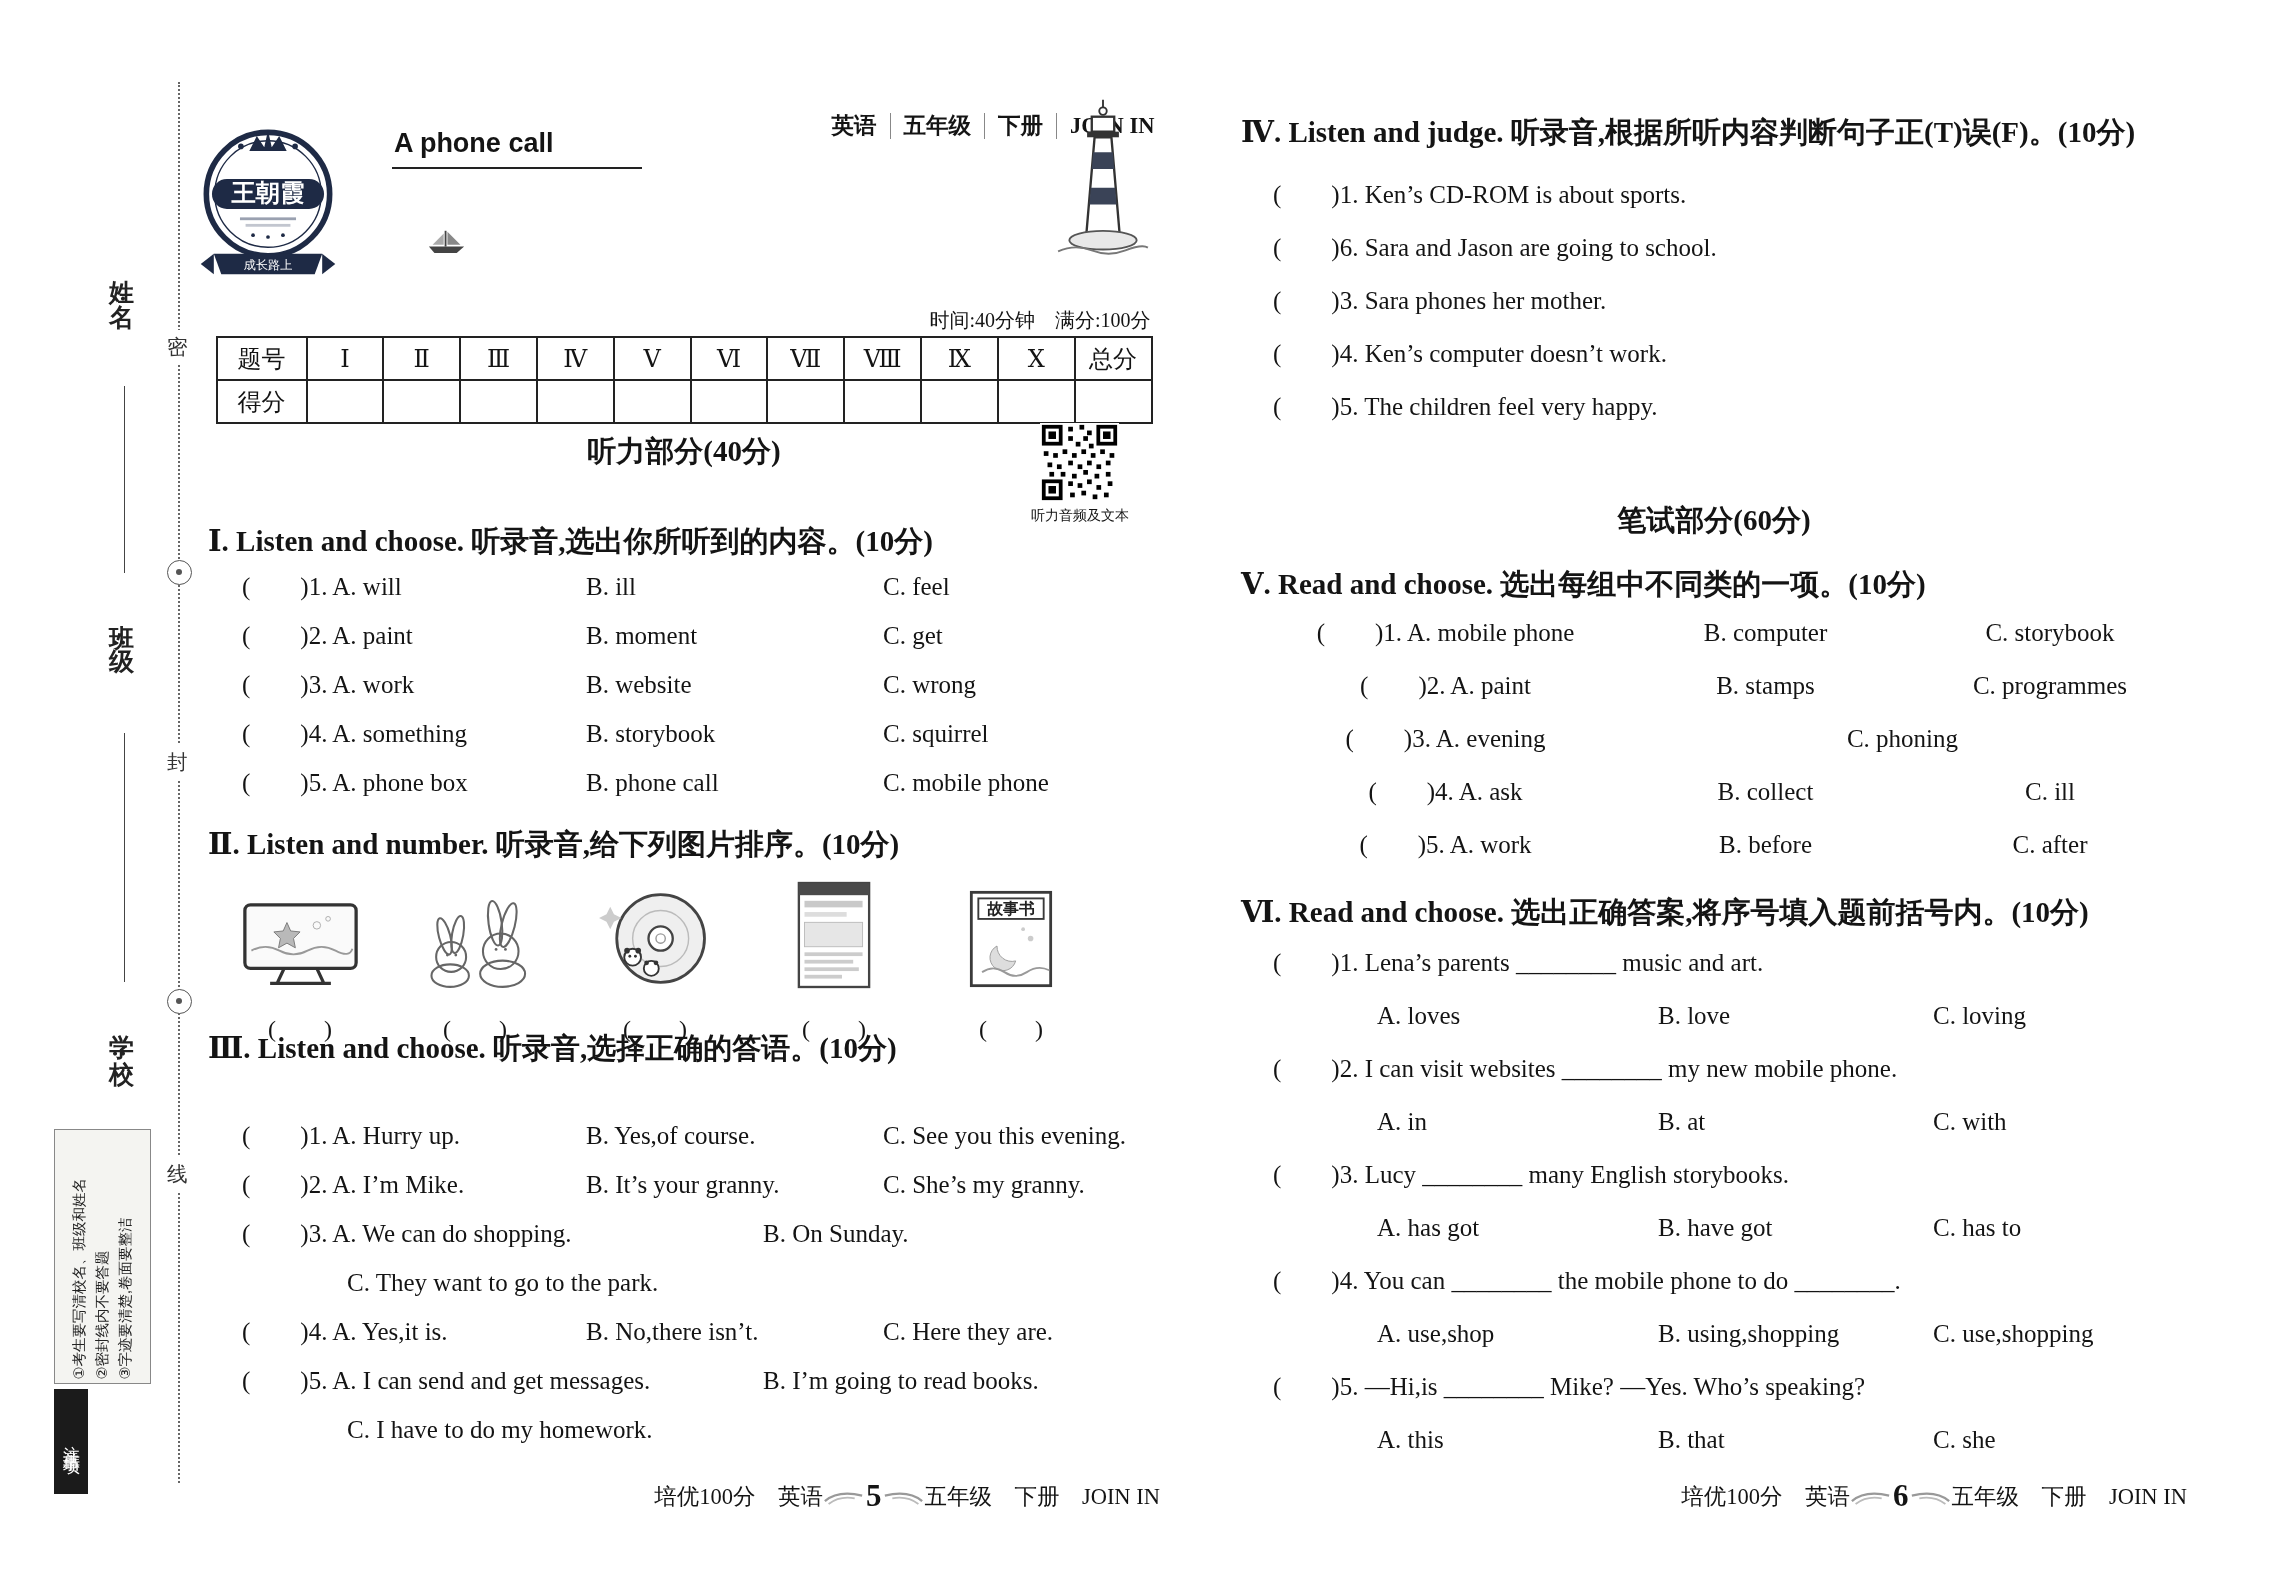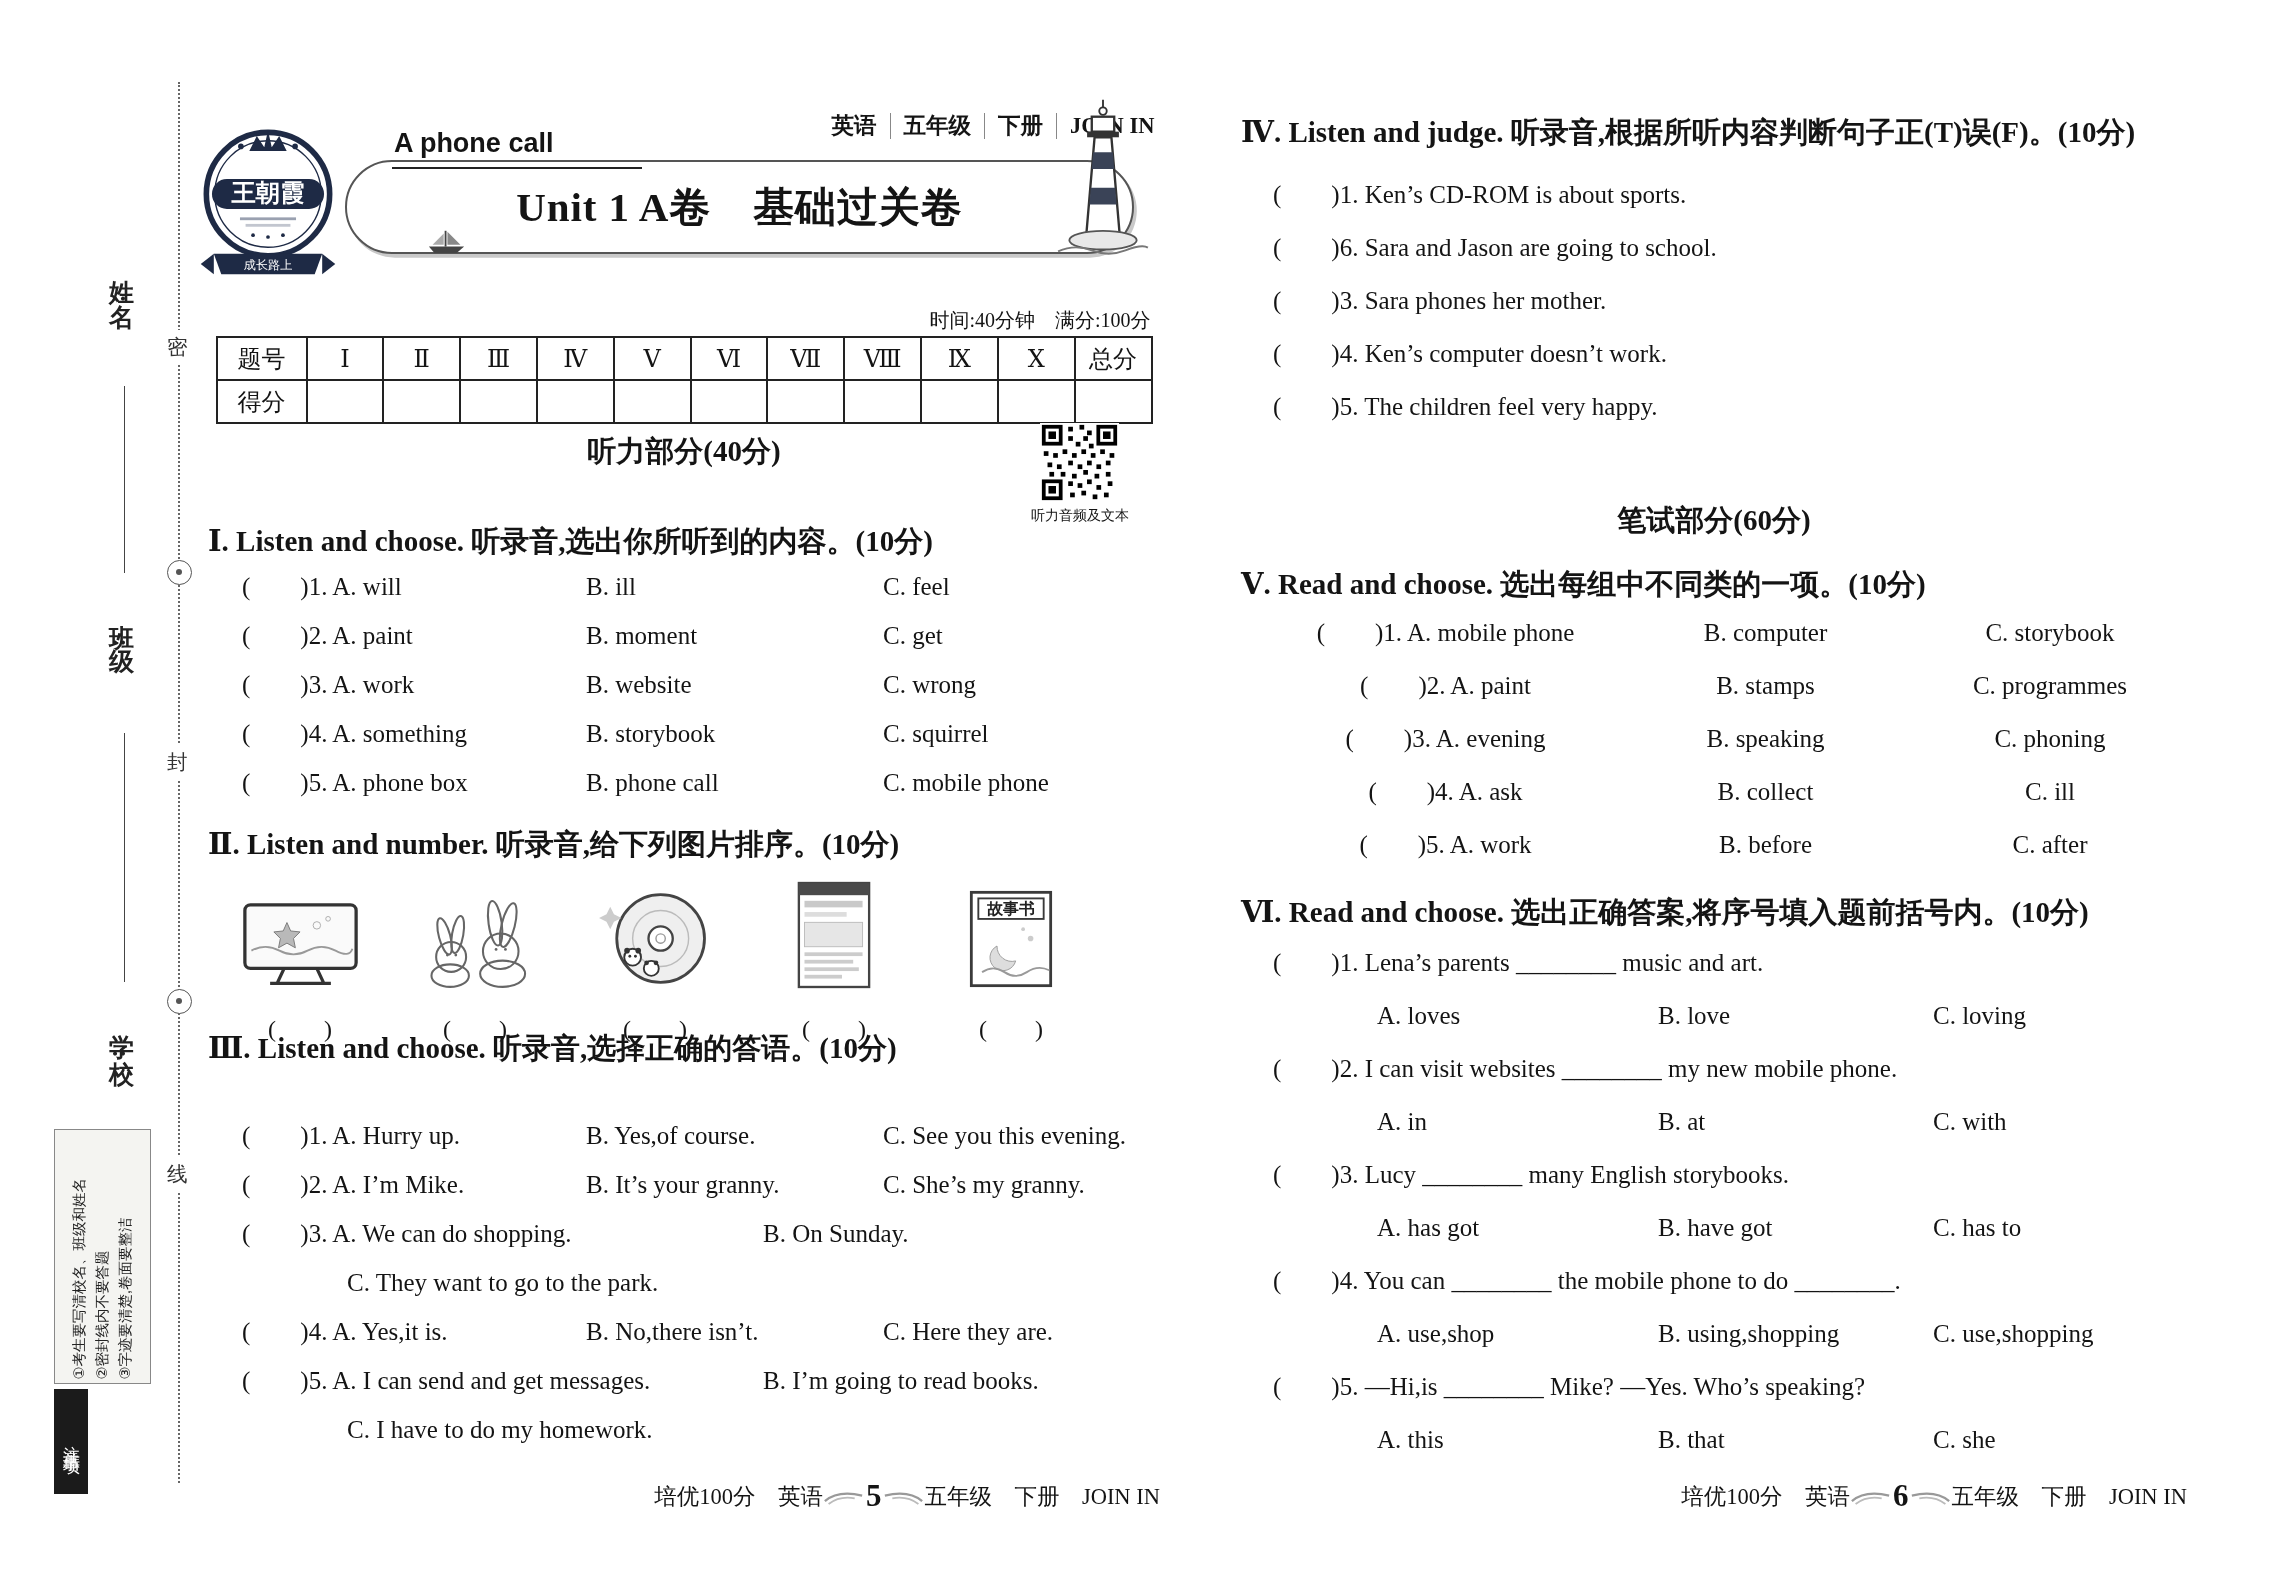--- a/index.html
+++ b/index.html
@@ -128,23 +128,20 @@
 
     <div class="topic">A phone call</div>
 
     <div class="meta">
       <span>英语</span>
       <span>五年级</span>
       <span>下册</span>
       <span>JOIN IN</span>
     </div>
 
-    <div class="banner">
-      <div class="banner-title">Unit 1 A卷　基础过关卷</div>
-    </div>
 
     <svg class="lighthouse" width="94" height="159" viewBox="0 0 100 170">
       <line x1="50" y1="2" x2="50" y2="12" stroke="#333" stroke-width="2"></line>
       <circle cx="50" cy="14" r="4" fill="#fff" stroke="#333" stroke-width="2"></circle>
       <rect x="38" y="20" width="24" height="16" fill="#fff" stroke="#333" stroke-width="2.5"></rect>
       <rect x="33" y="36" width="34" height="6" fill="#333"></rect>
       <path d="M41,42 L59,42 L68,148 L32,148 Z" fill="#fff" stroke="#333" stroke-width="2.5"></path>
       <path d="M39.5,58 L60.5,58 L62,76 L38,76 Z" fill="#3a4357"></path>
       <path d="M37,96 L63,96 L64.5,114 L35.5,114 Z" fill="#3a4357"></path>
       <ellipse cx="50" cy="152" rx="36" ry="10" fill="#e8e8e8" stroke="#555" stroke-width="2"></ellipse>
@@ -403,21 +400,20 @@
         <span class="b">B. computer</span>
         <span class="c">C. storybook</span>
       </div>
       <div class="qrow5">
         <span class="a">(　　)2. A. paint</span>
         <span class="b">B. stamps</span>
         <span class="c">C. programmes</span>
       </div>
       <div class="qrow5">
         <span class="a">(　　)3. A. evening</span>
-        <span class="b">B. speaking</span>
         <span class="c">C. phoning</span>
       </div>
       <div class="qrow5">
         <span class="a">(　　)4. A. ask</span>
         <span class="b">B. collect</span>
         <span class="c">C. ill</span>
       </div>
       <div class="qrow5">
         <span class="a">(　　)5. A. work</span>
         <span class="b">B. before</span>

